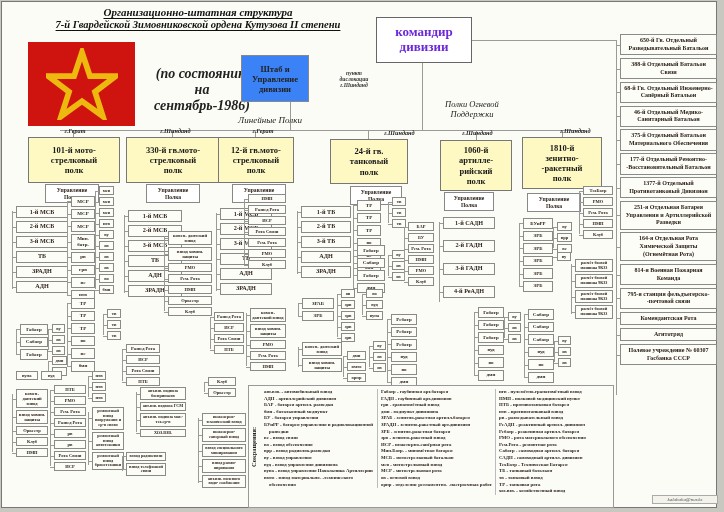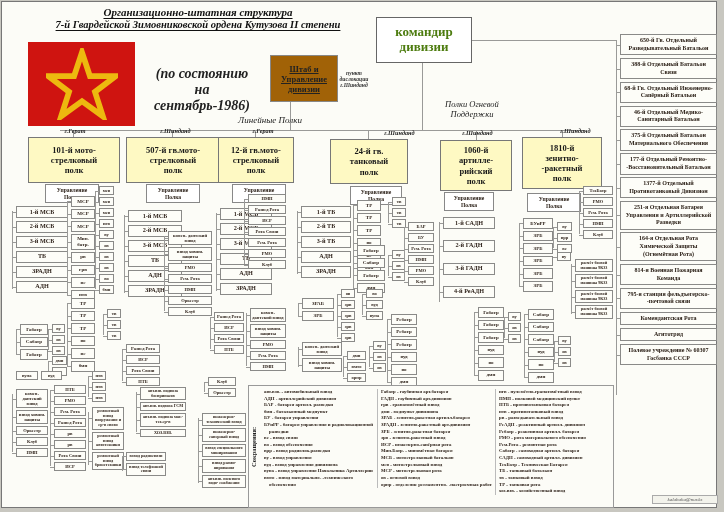--- a/index.html
+++ b/index.html
@@ -5,22 +5,22 @@
   html,body{margin:0;padding:0;background:#b9b8b0;}
   .canvas{position:relative;width:724px;height:512px;background:#c8c7c0;font-family:"Liberation Serif",serif;overflow:hidden;}
   .sheet{position:absolute;left:1px;top:1px;width:714px;height:505px;background:#fcfcf7;border:1px solid #777;}
   .abs{position:absolute;}
   
   .title{left:22px;top:6px;width:352px;text-align:center;font-weight:bold;font-style:italic;color:#111;}
   .title div{text-decoration:underline;text-underline-offset:2px;}
   .t1{font-size:11px;margin-bottom:1px;}
   .t2{font-size:10.5px;margin-bottom:1px;}
   
-  .cmdr{left:376px;top:17px;width:94px;height:44px;border:1px solid #666;background:#fff;font-weight:bold;font-size:13px;text-align:center;display:flex;align-items:center;justify-content:center;white-space:pre-line;color:#4d7c0f;line-height:1.15;}
-  .hq{left:270px;top:55px;width:66px;height:45px;border:1px solid #888;background:#a16207;font-weight:bold;font-size:8.5px;text-align:center;display:flex;align-items:center;justify-content:center;white-space:pre-line;color:#222;text-decoration:underline;}
+  .cmdr{left:376px;top:17px;width:94px;height:44px;border:1px solid #666;background:#fff;font-weight:bold;font-size:13px;text-align:center;display:flex;align-items:center;justify-content:center;white-space:pre-line;color:#6d28d9;line-height:1.15;}
+  .hq{left:241px;top:55px;width:66px;height:45px;border:1px solid #888;background:#3b82f6;font-weight:bold;font-size:8.5px;text-align:center;display:flex;align-items:center;justify-content:center;white-space:pre-line;color:#222;}
   .hqnote{left:327px;top:70px;width:54px;font-size:5.6px;font-weight:bold;font-style:italic;text-align:center;color:#333;white-space:pre-line;}
   .asof{left:146px;top:66px;width:112px;font-size:14px;font-weight:bold;font-style:italic;text-align:center;color:#222;white-space:pre-line;}
   .lbl{font-style:italic;color:#222;text-align:center;white-space:pre-line;}
   .lin{left:205px;top:115px;width:130px;font-size:9px;}
   .fire{left:418px;top:99px;width:108px;font-size:8.5px;}
   .supp{left:428px;top:58px;width:184px;font-size:9.5px;}
   
   .flag{left:28px;top:42px;width:107px;height:84px;background:#cf1410;display:flex;align-items:center;justify-content:center;}
   
   .hdr{border:1px solid #777;background:#fef9c3;font-weight:bold;text-align:center;display:flex;align-items:center;justify-content:center;white-space:pre-line;font-size:8.5px;color:#1a1a1a;line-height:1.2;}
@@ -99,21 +99,21 @@
   <div class="abs loc" style="left:50px;top:127px;width:50px;">г.Герат</div>
   <div class="abs loc" style="left:148px;top:127px;width:55px;">г.Шинданд</div>
   <div class="abs loc" style="left:238px;top:127px;width:50px;">г.Герат</div>
   <div class="abs loc" style="left:372px;top:129px;width:55px;">г.Шинданд</div>
   <div class="abs loc" style="left:450px;top:129px;width:55px;">г.Шинданд</div>
   <div class="abs loc" style="left:548px;top:127px;width:55px;">г.Шинданд</div>
 
   <div class="abs hdr" style="left:28px;top:137px;width:90px;height:44px;">101-й  мото-
 стрелковый
 полк</div>
-  <div class="abs hdr" style="left:126px;top:137px;width:92px;height:44px;">507-й гв.мото-
+  <div class="abs hdr" style="left:126px;top:137px;width:92px;height:44px;">330-й гв.мото-
 стрелковый
 полк</div>
   <div class="abs hdr" style="left:218px;top:137px;width:74px;height:44px;">12-й гв.мото-
 стрелковый
 полк</div>
   <div class="abs hdr" style="left:330px;top:139px;width:76px;height:43px;">24-й гв.
 танковый
 полк</div>
   <div class="abs hdr" style="left:440px;top:140px;width:70px;height:49px;">1060-й
 артилле-

